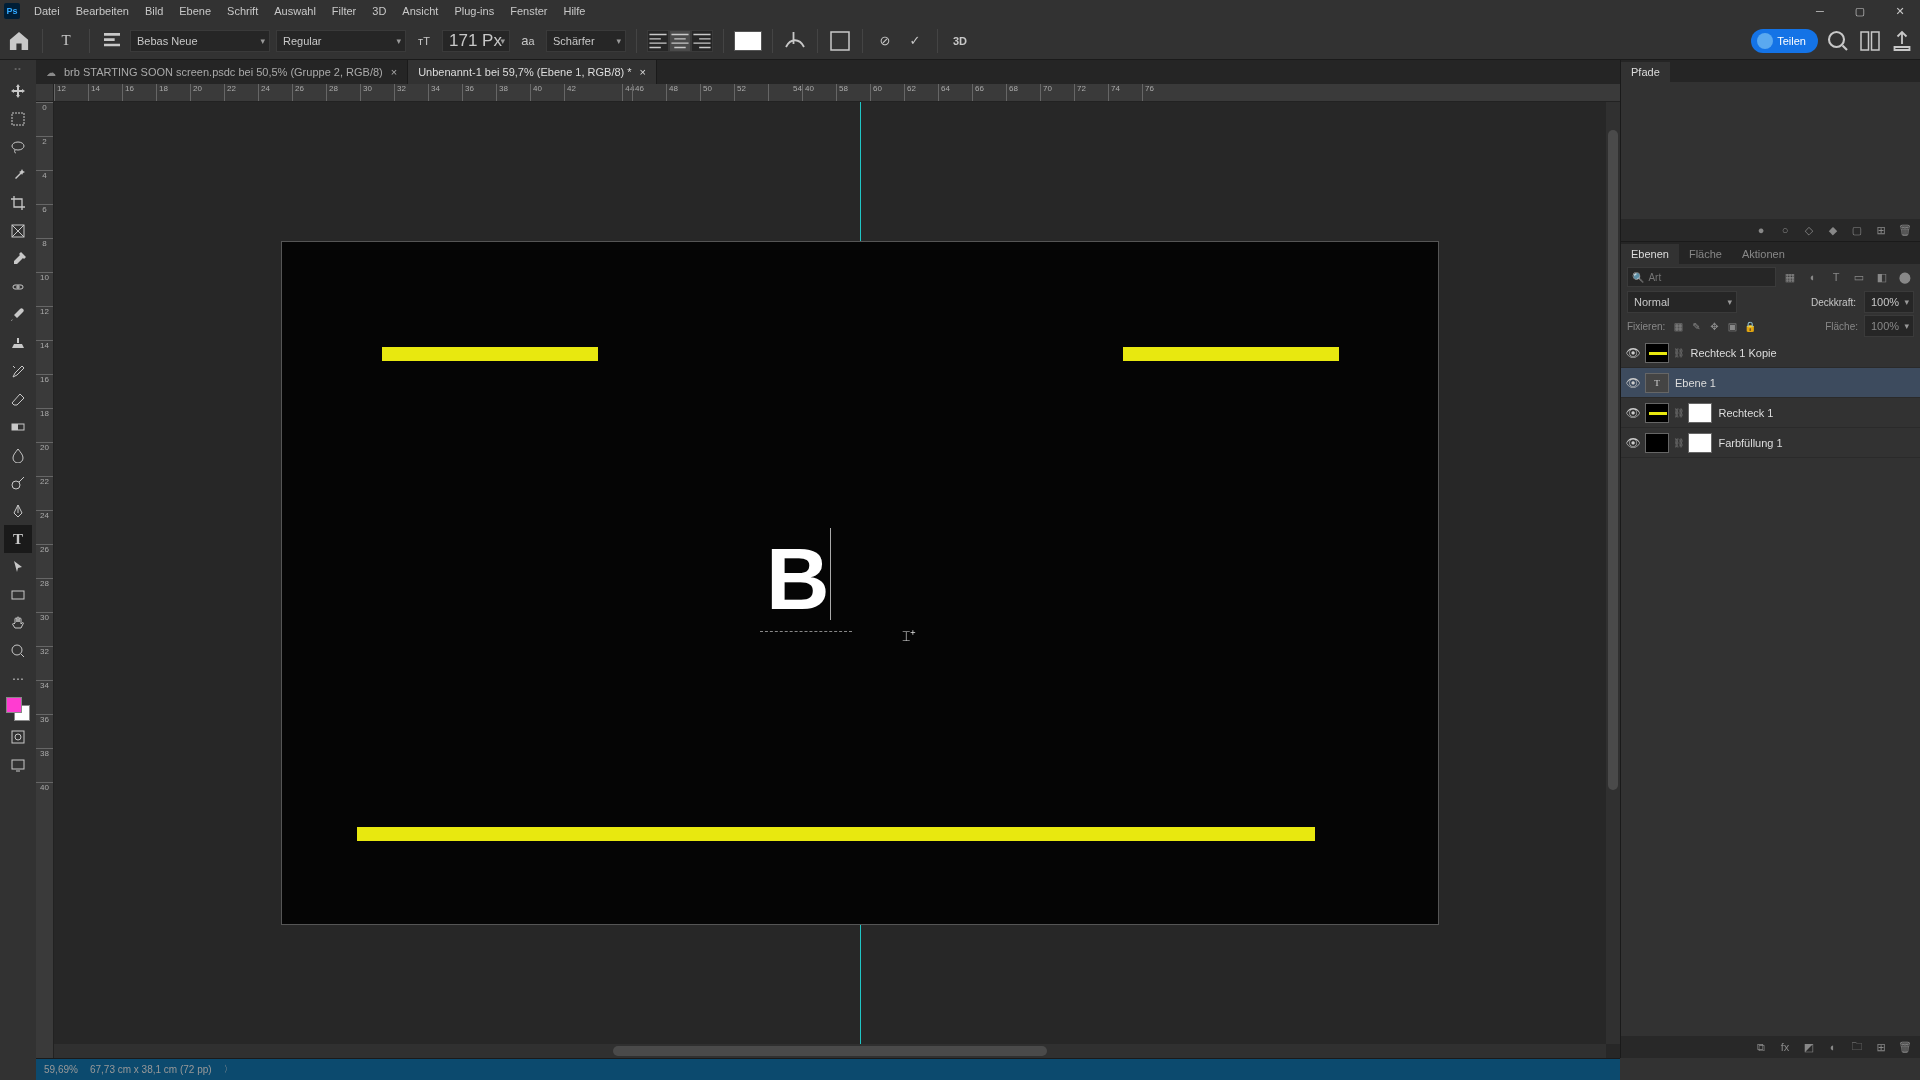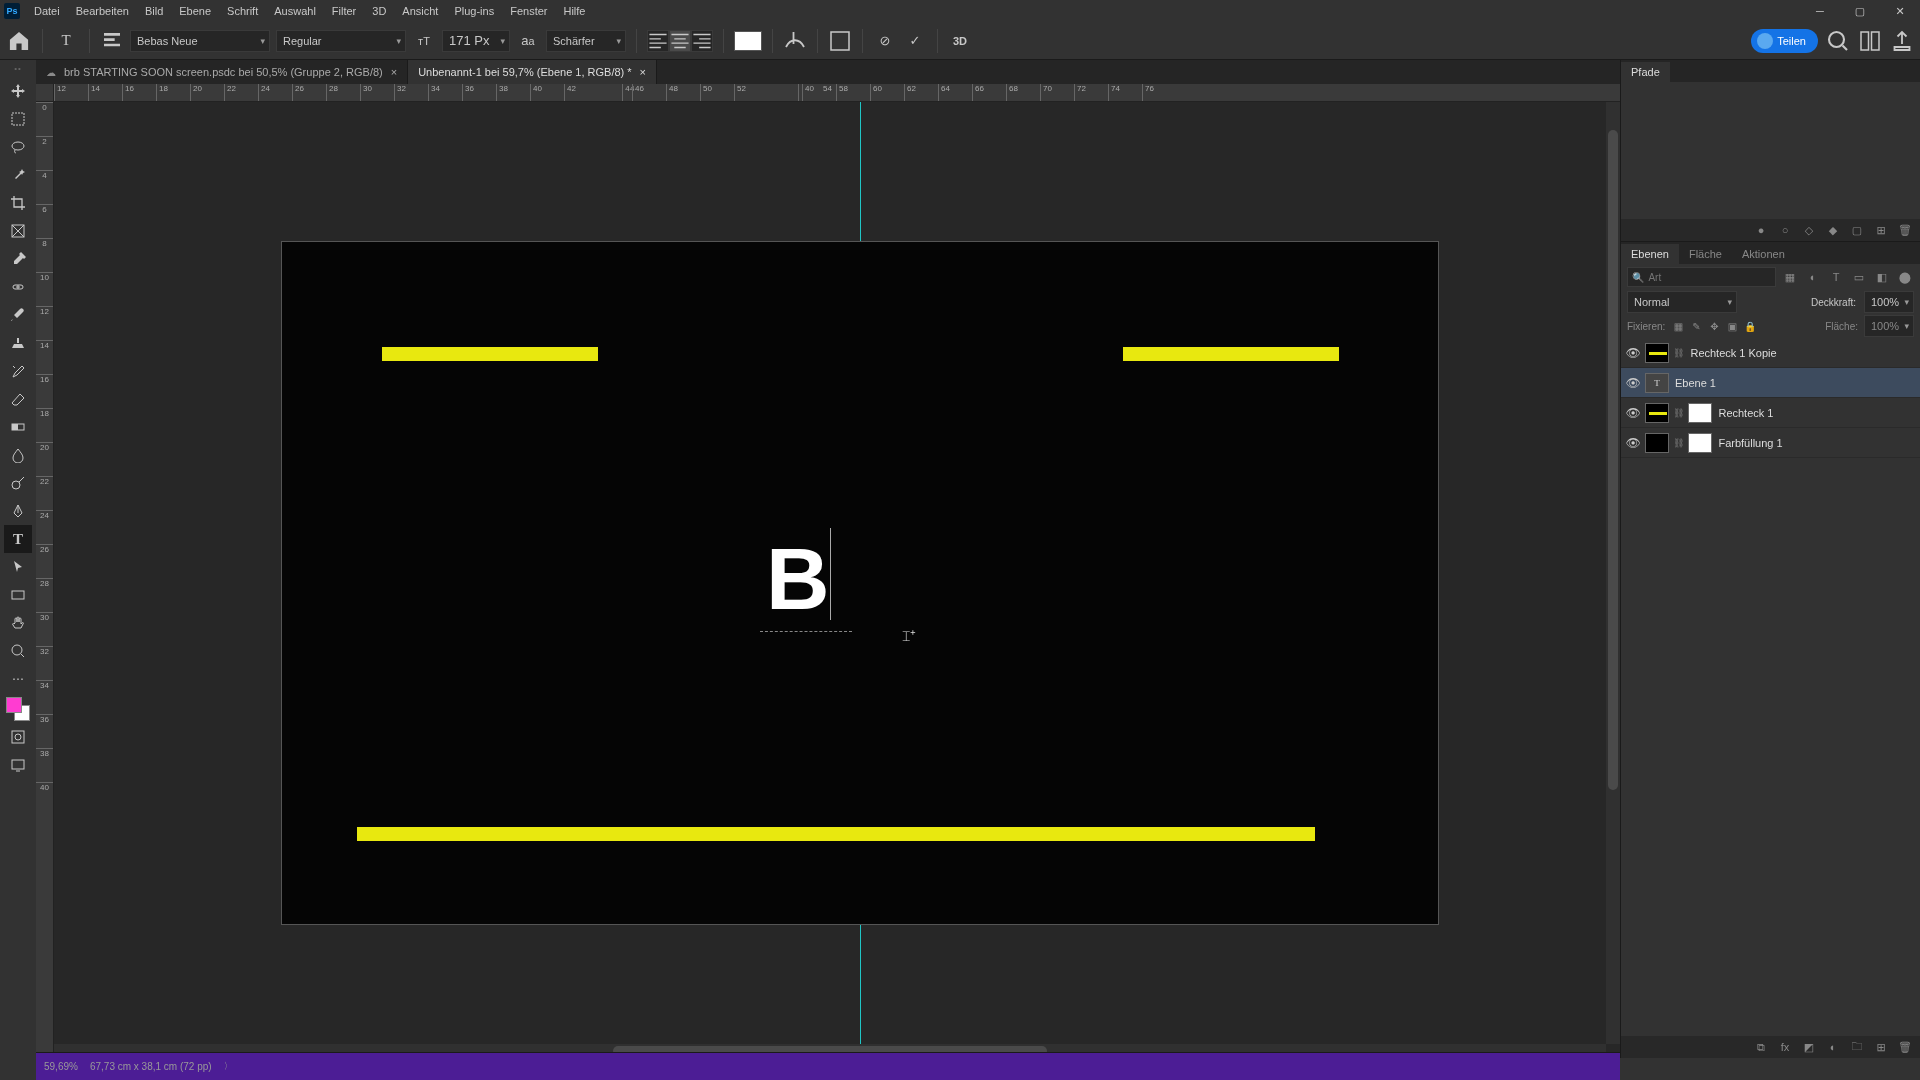--- a/index.html
+++ b/index.html
@@ -43,21 +43,21 @@
     .dropdown {
       background: #262626; border: 1px solid #3a3a3a; height: 22px;
       display: flex; align-items: center; padding: 0 18px 0 6px;
       position: relative; font-size: 11px;
     }
     .dropdown::after {
       content: "▾"; position: absolute; right: 4px; font-size: 9px; color: #999;
     }
     .num-input {
       background: #262626; border: 1px solid #3a3a3a; height: 22px;
-      width: 56px; padding: 0 6px; font-size: 13px;
+      width: 56px; padding: 0 6px; font-size: 17px;
     }
     .icon-btn {
       width: 24px; height: 24px; display: flex; align-items: center;
       justify-content: center; color: #c8c8c8; font-size: 13px;
     }
     .align-group { display: flex; gap: 0; }
     .align-btn {
       width: 22px; height: 22px; display: flex; align-items: center;
       justify-content: center; border: 1px solid #3a3a3a; background: #262626;
     }
@@ -244,22 +244,22 @@
     .mask-thumb { width: 24px; height: 20px; background: #fff; border: 1px solid #666; }
     .link-icon { font-size: 9px; color: #888; }
     .layer-name { font-size: 11px; color: #ddd; margin-left: 2px; }
     .layers-footer {
       height: 22px; background: #282828; display: flex; justify-content: flex-end;
       align-items: center; gap: 10px; padding-right: 8px;
     }
     .layers-footer .fi { width: 14px; color: #888; font-size: 11px; text-align: center; }
     
     .statusbar {
-      position: absolute; left: 36px; right: 300px; bottom: 0; height: 28px;
-      background: #4c1d95; display: flex; align-items: center; padding: 0 8px;
+      position: absolute; left: 36px; right: 300px; bottom: 0; height: 22px;
+      background: #0c4a6e; display: flex; align-items: center; padding: 0 8px;
       gap: 12px; font-size: 10px; color: #999; border-top: 1px solid #1a1a1a;
     }
     .search-icon-tr { font-size: 13px; }
     .right-icons { margin-left: auto; display: flex; gap: 8px; align-items: center;}
     svg { fill: currentColor; }
   </style>
 </head>
 <body>
 
 <div class="menubar">
@@ -525,21 +525,21 @@
       <div class="tick" style="left: 374px;">34</div>
       <div class="tick" style="left: 408px;">36</div>
       <div class="tick" style="left: 442px;">38</div>
       <div class="tick" style="left: 476px;">40</div>
       <div class="tick" style="left: 510px;">42</div>
       <div class="tick" style="left: 568px; font-family: Liberation Mono, monospace;">44</div>
       <div class="tick" style="left: 578px;">46</div>
       <div class="tick" style="left: 612px;">48</div>
       <div class="tick" style="left: 646px;">50</div>
       <div class="tick" style="left: 680px;">52</div>
-      <div class="tick" style="left: 744px; padding-left: 24px;">54</div>
+      <div class="tick" style="left: 714px; padding-left: 24px;">54</div>
       <div class="tick" style="left: 748px;">40</div>
       <div class="tick" style="left: 782px;">58</div>
       <div class="tick" style="left: 816px;">60</div>
       <div class="tick" style="left: 850px;">62</div>
       <div class="tick" style="left: 884px;">64</div>
       <div class="tick" style="left: 918px;">66</div>
       <div class="tick" style="left: 952px;">68</div>
       <div class="tick" style="left: 986px;">70</div>
       <div class="tick" style="left: 1020px;">72</div>
       <div class="tick" style="left: 1054px;">74</div>

